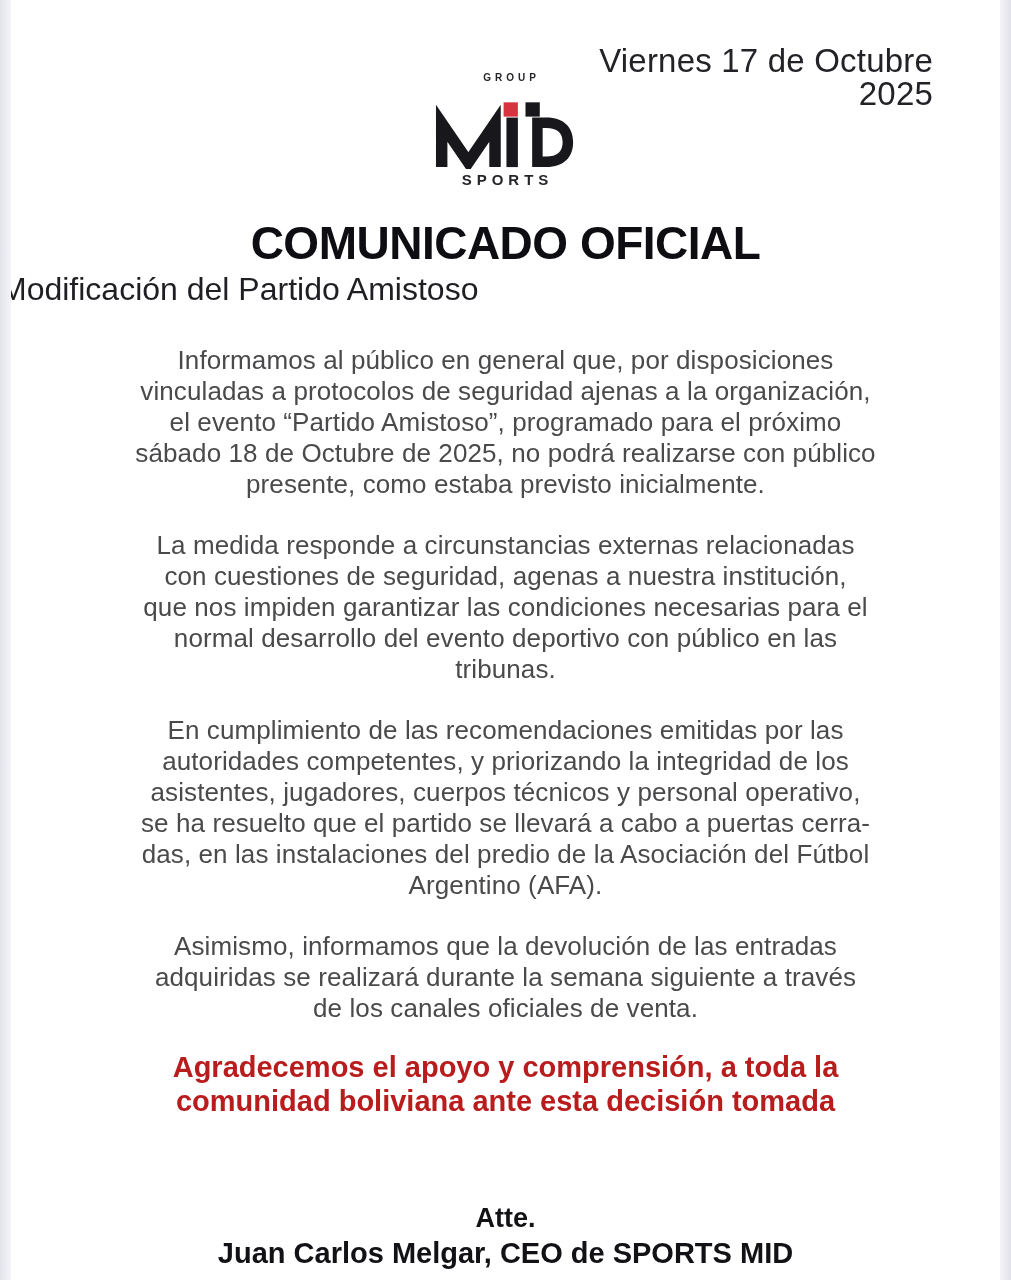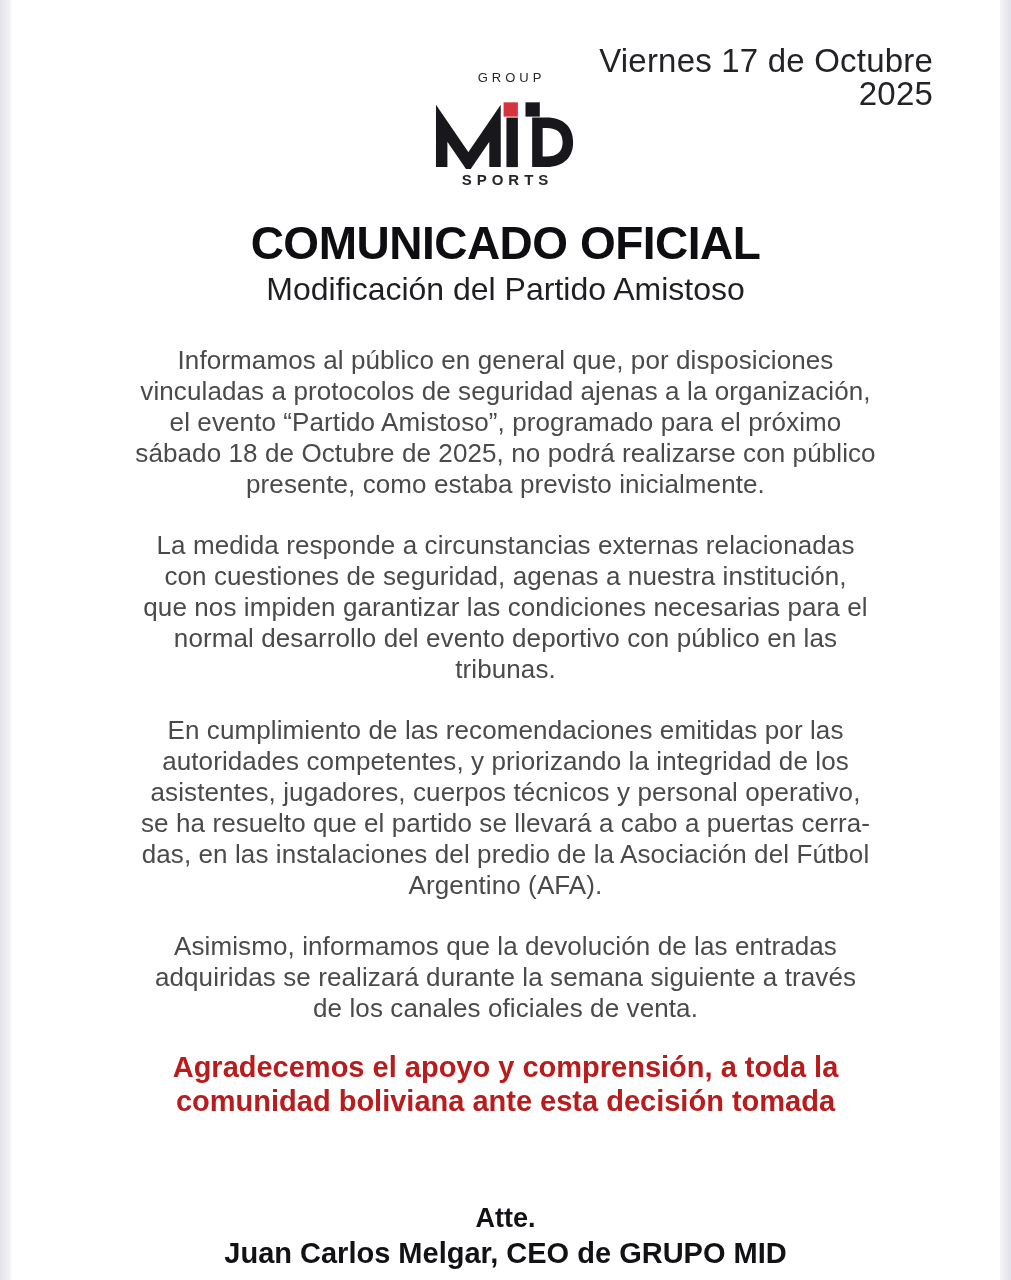--- a/index.html
+++ b/index.html
@@ -26,22 +26,22 @@
     font-size: 33px;
     line-height: 33px;
     font-weight: 400;
     color: #232327;
     white-space: pre-line;
     letter-spacing: 0.2px;
   }
 
   .logo { margin-top: 70px; text-align: center; }
   .logo-group {
-    font-size: 13px;
-    font-weight: 400;
+    font-size: 10px;
+    font-weight: 700;
     letter-spacing: 4px;
     padding-left: 12px; 
     color: #26262a;
     line-height: 16px;
   }
   .logo-mark { display: block; margin: 3px auto 0; }
   .logo-sports {
     margin-top: 2px;
     font-size: 15px;
     font-weight: 700;
@@ -54,21 +54,21 @@
   .title {
     margin-top: 28px;
     text-align: center;
     font-size: 46px;
     line-height: 52px;
     font-weight: 700;
     letter-spacing: -0.5px;
     color: #0e0e12;
   }
   .subtitle {
-    text-align: center;
+    text-align: left;
     font-size: 32px;
     line-height: 40px;
     font-weight: 400;
     color: #1f1f23;
   }
 
   .content { padding: 0 40px; }
   .body-par {
     margin-top: 30px;
     text-align: center;
@@ -147,14 +147,14 @@
 asistentes, jugadores, cuerpos técnicos y personal operativo,
 se ha resuelto que el partido se llevará a cabo a puertas cerra-
 das, en las instalaciones del predio de la Asociación del Fútbol
 Argentino (AFA).</p>
   <p class="body-par">Asimismo, informamos que la devolución de las entradas
 adquiridas se realizará durante la semana siguiente a través
 de los canales oficiales de venta.</p>
   <p class="closing">Agradecemos el apoyo y comprensión, a toda la
 comunidad boliviana ante esta decisión tomada</p>
   <p class="signoff">Atte.</p>
-  <p class="signature">Juan Carlos Melgar, CEO de GRUPO MID</p>
+  <p class="signature">Juan Carlos Melgar, CEO de SPORTS MID</p>
 </div>
 
 </body></html>

